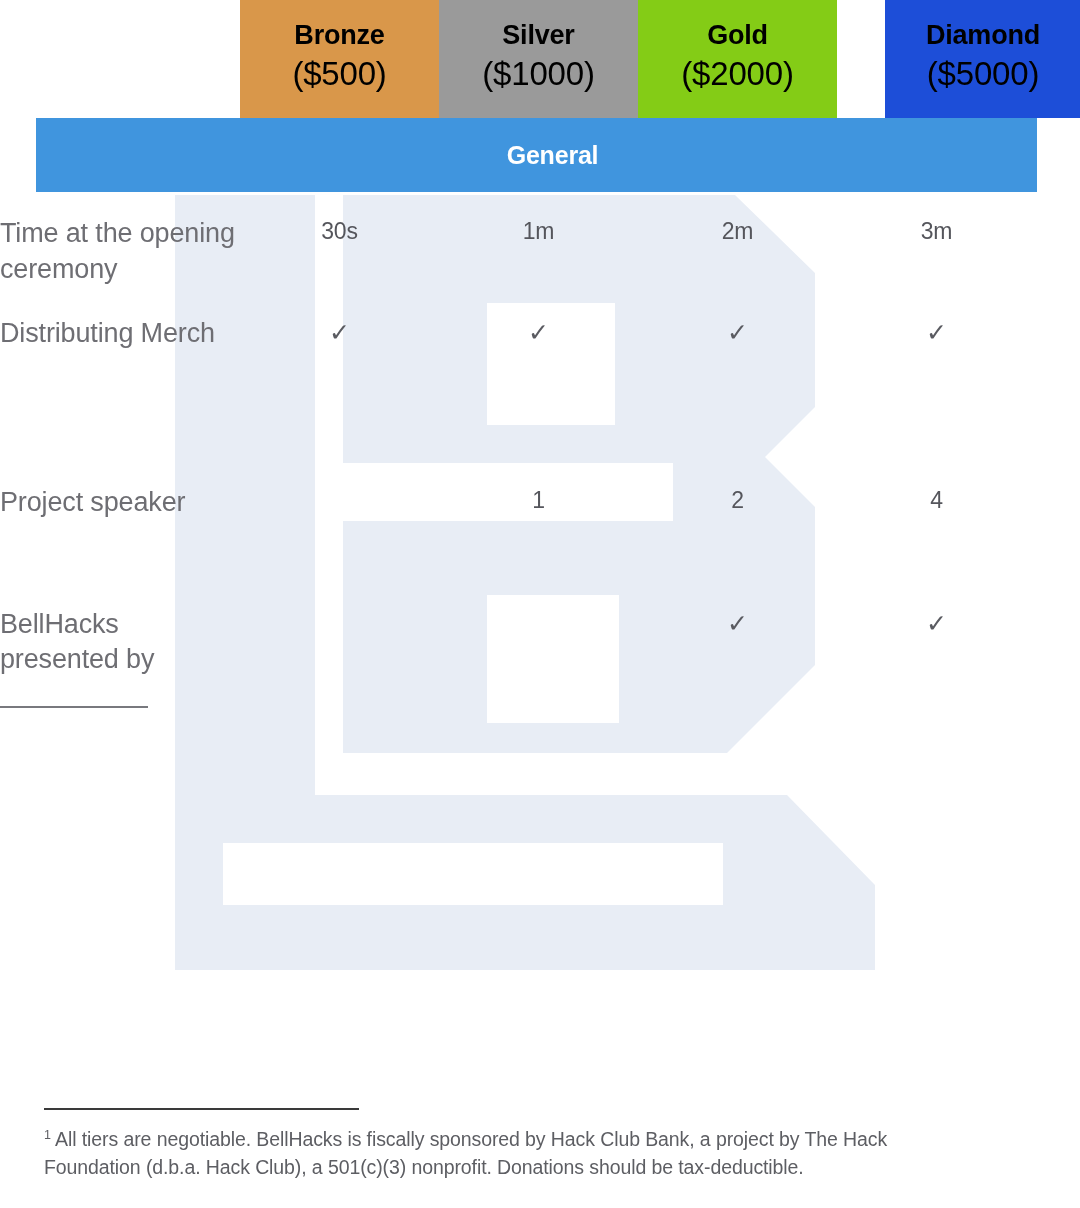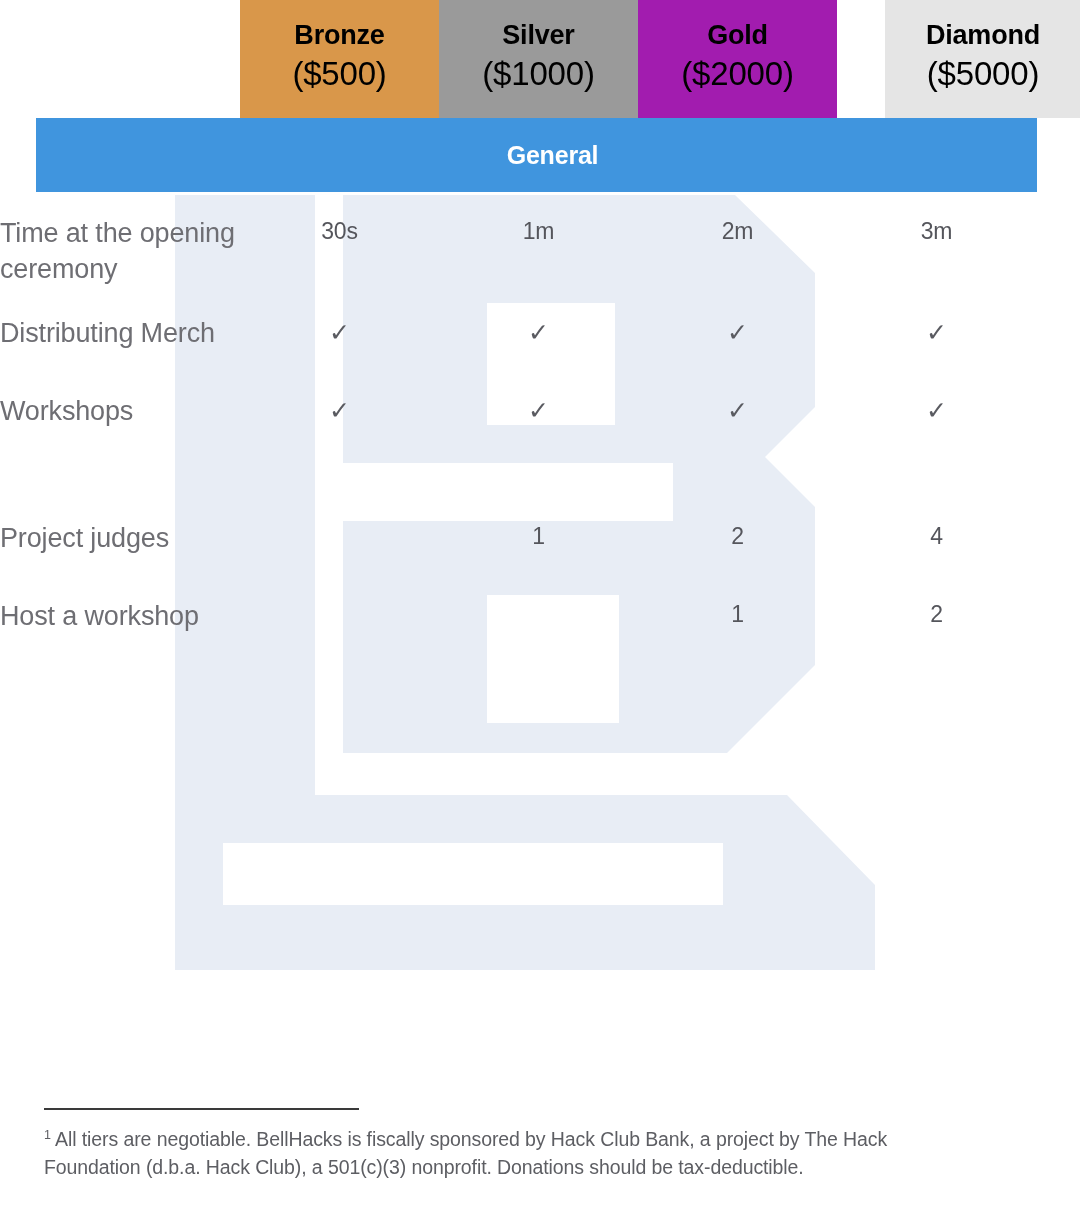--- a/index.html
+++ b/index.html
@@ -203,27 +203,27 @@
             <div class="tier-price">($500)</div>
           </div>
         </td>
         <td>
           <div class="tier-cell" style="background:#9a9a9a;">
             <div class="tier-name">Silver</div>
             <div class="tier-price">($1000)</div>
           </div>
         </td>
         <td>
-          <div class="tier-cell" style="background:#a21caf;">
+          <div class="tier-cell" style="background:#84cc16;">
             <div class="tier-name">Gold</div>
             <div class="tier-price">($2000)</div>
           </div>
         </td>
         <td colspan="2">
-          <div class="tier-cell" style="background:#e5e5e5;margin-left:48px;">
+          <div class="tier-cell" style="background:#1d4ed8;margin-left:48px;">
             <div class="tier-name">Diamond</div>
             <div class="tier-price">($5000)</div>
           </div>
         </td>
       </tr>
 
       <tr class="section-row">
         <td colspan="6">
           <div class="section-band" style="background:#4095de;">General</div>
         </td>
@@ -249,60 +249,56 @@
         <td class="feat-val check">✓</td>
         <td class="feat-val check">✓</td>
         <td class="feat-val check">✓</td>
         <td class="feat-val check">✓</td>
         <td></td>
       </tr>
       <tr class="row-gap">
           <td colspan="6" style="height:42px"></td>
         </tr>
 
+      <tr class="row-gap">
+          <td colspan="6" style="height:49px"></td>
+        </tr>
+
+      <tr class="row-gap">
+          <td colspan="6" style="height:42px"></td>
+        </tr>
+
       <tr class="feature-row">
-        <td class="feat-label">Workshops</td>
-        <td class="feat-val check">✓</td>
-        <td class="feat-val check">✓</td>
-        <td class="feat-val check">✓</td>
-        <td class="feat-val check">✓</td>
-        <td></td>
-      </tr>
-      <tr class="row-gap">
-          <td colspan="6" style="height:49px"></td>
-        </tr>
-
-      <tr class="row-gap">
-          <td colspan="6" style="height:42px"></td>
-        </tr>
-
-      <tr class="feature-row">
-        <td class="feat-label">Project judges</td>
+        <td class="feat-label">Project speaker</td>
         <td class="feat-val"></td>
         <td class="feat-val">1</td>
         <td class="feat-val">2</td>
         <td class="feat-val">4</td>
         <td></td>
       </tr>
       <tr class="row-gap">
           <td colspan="6" style="height:43px"></td>
         </tr>
 
+      <tr class="row-gap">
+          <td colspan="6" style="height:43px"></td>
+        </tr>
+
       <tr class="feature-row">
-        <td class="feat-label">Host a workshop</td>
-        <td class="feat-val"></td>
-        <td class="feat-val"></td>
-        <td class="feat-val">1</td>
-        <td class="feat-val">2</td>
+        <td class="feat-label">
+          <span>BellHacks presented by</span>
+          <br>
+          <span class="blank-underline"></span>
+        </td>
+        <td class="feat-val check"></td>
+        <td class="feat-val check"></td>
+        <td class="feat-val check">✓</td>
+        <td class="feat-val check">✓</td>
         <td></td>
       </tr>
-      <tr class="row-gap">
-          <td colspan="6" style="height:43px"></td>
-        </tr>
-
       <tr class="row-gap">
           <td colspan="6" style="height:32px"></td>
         </tr>
 
 
     </tbody>
   </table>
 
   <div id="footnote">
     <div id="footnote-rule"></div>

